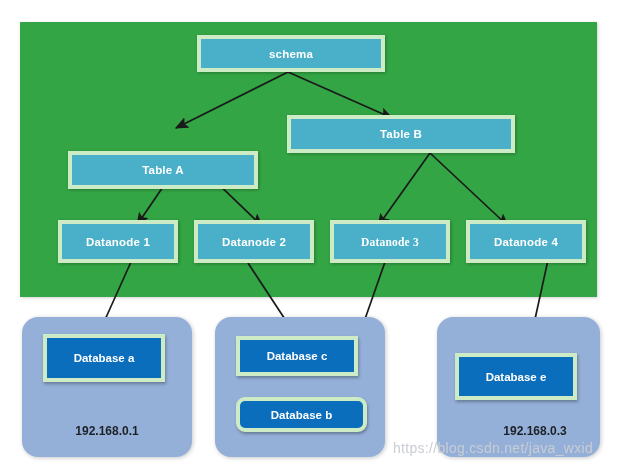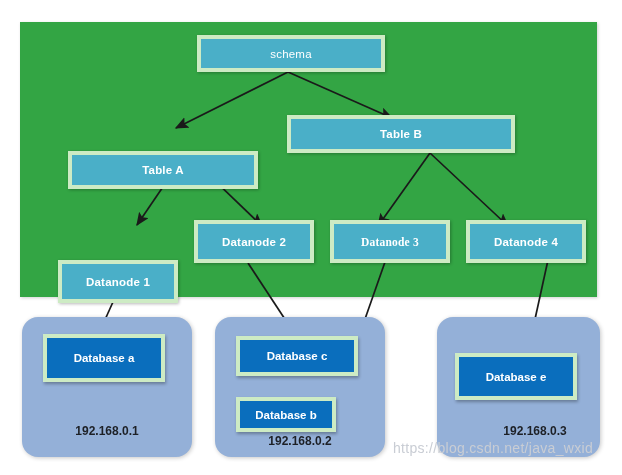--- a/index.html
+++ b/index.html
@@ -38,21 +38,21 @@
     display: flex;
     align-items: center;
     justify-content: center;
     color: #ffffff;
     font-weight: bold;
     font-size: 11.5px;
     letter-spacing: 0.2px;
     box-shadow: 1px 1px 3px rgba(0,0,0,0.28);
     text-align: center;
   }
-  .node-box.schema { font-weight: normal; text-align: center; }
+  .node-box.schema { font-weight: bold; text-align: center; }
 
   
   .host-panel {
     position: absolute;
     background: #94b0d8;
     border-radius: 16px;
     box-shadow: 1px 1px 4px rgba(0,0,0,0.22);
   }
   .host-ip {
     position: absolute;
@@ -142,21 +142,21 @@
     <span>schema</span>
   </div>
 
   <div class="node-box" style="left:68px; top:115px; width:190px; height:38px;margin-top:36px;">
     <span>Table A</span>
   </div>
   <div class="node-box" style="left:287px; top:115px; width:228px; height:38px;">
     <span>Table B</span>
   </div>
 
-  <div class="node-box" style="left:58px; top:220px; width:120px; height:43px;margin-top:40px;">
+  <div class="node-box" style="left:58px; top:220px; width:120px; height:43px;">
     <span>Datanode 1</span>
   </div>
   <div class="node-box" style="left:194px; top:220px; width:120px; height:43px;">
     <span>Datanode 2</span>
   </div>
   <div class="node-box" style="left:330px; top:220px; width:120px; height:43px;font-family:Liberation Serif, serif;">
     <span>Datanode 3</span>
   </div>
   <div class="node-box" style="left:466px; top:220px; width:120px; height:43px;">
     <span>Datanode 4</span>
@@ -165,24 +165,23 @@
   <div class="host-panel" style="left:22px; top:317px; width:170px; height:140px;"></div>
   <div class="db-box" style="left:43px; top:334px; width:122px; height:48px;">
     <span>Database a</span>
   </div>
   <div class="host-ip" style="left:22px; top:424px; width:170px;">192.168.0.1</div>
 
   <div class="host-panel" style="left:215px; top:317px; width:170px; height:140px;"></div>
   <div class="db-box" style="left:236px; top:336px; width:122px; height:40px;">
     <span>Database c</span>
   </div>
-  <div class="db-box" style="left:236px; top:397px; width:100px; height:35px;">
+  <div class="db-box" style="left:236px; top:397px; width:131px; height:35px;border-radius:9px;">
     <span>Database b</span>
   </div>
-  <div class="host-ip" style="left:215px; top:434px; width:170px;">192.168.0.2</div>
 
   <div class="host-panel" style="left:437px; top:317px; width:163px; height:140px;"></div>
   <div class="db-box" style="left:455px; top:353px; width:122px; height:47px;">
     <span>Database e</span>
   </div>
   <div class="host-ip" style="left:437px; top:424px; width:196px;">192.168.0.3</div>
 
   <div class="watermark">https://blog.csdn.net/java_wxid</div>
 
 </div>

